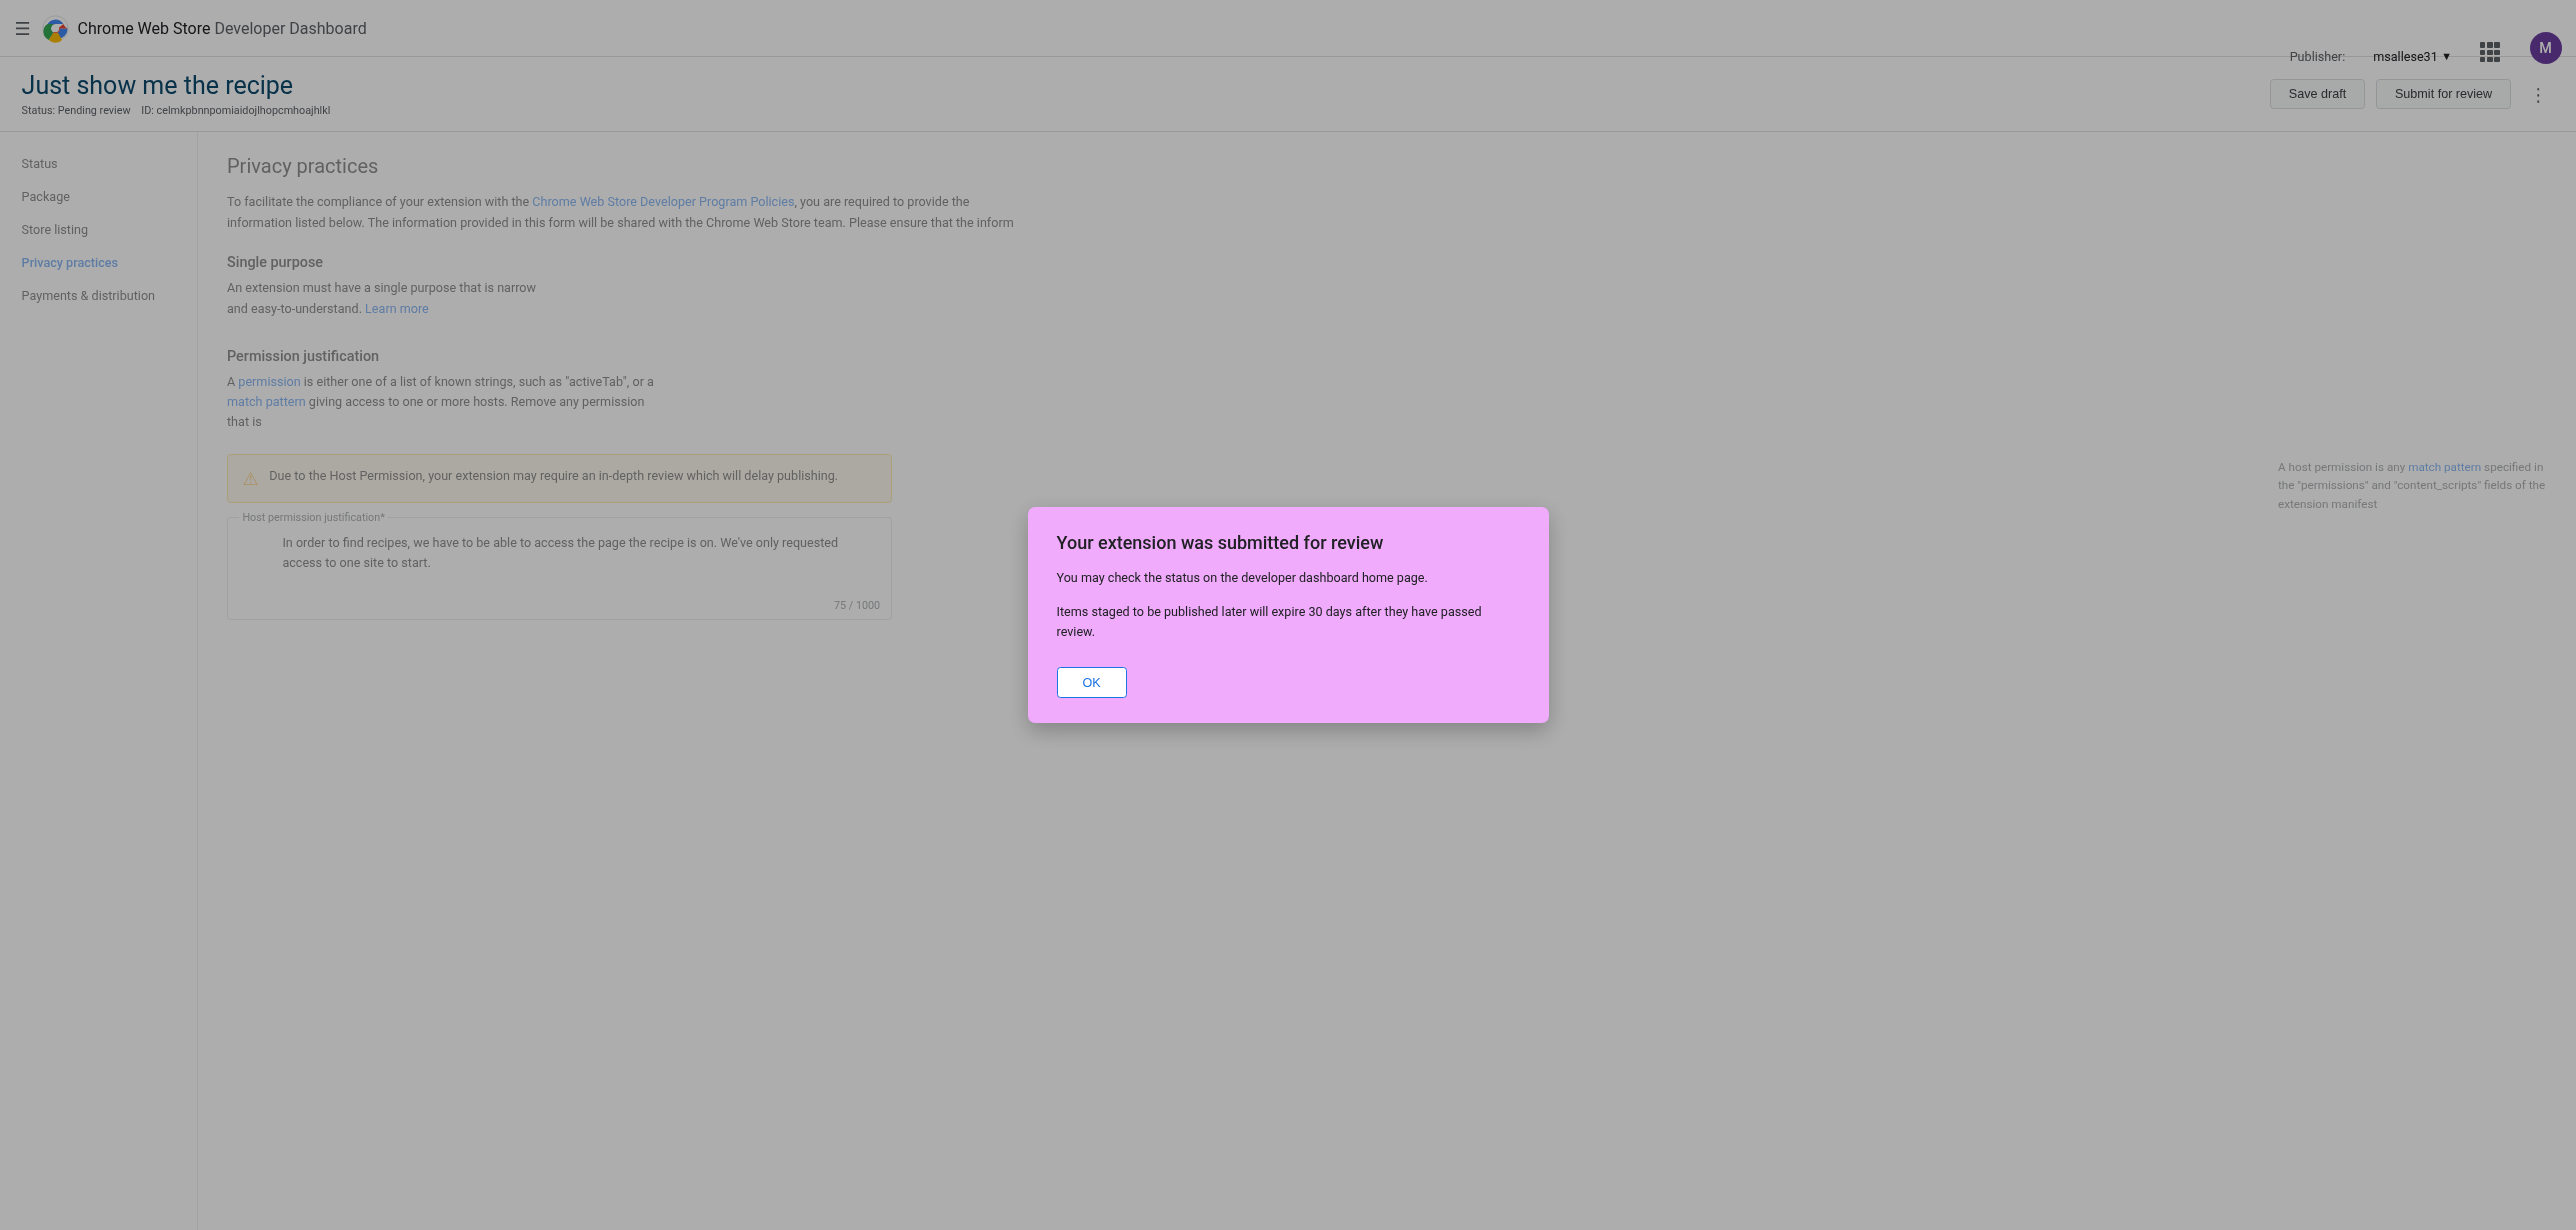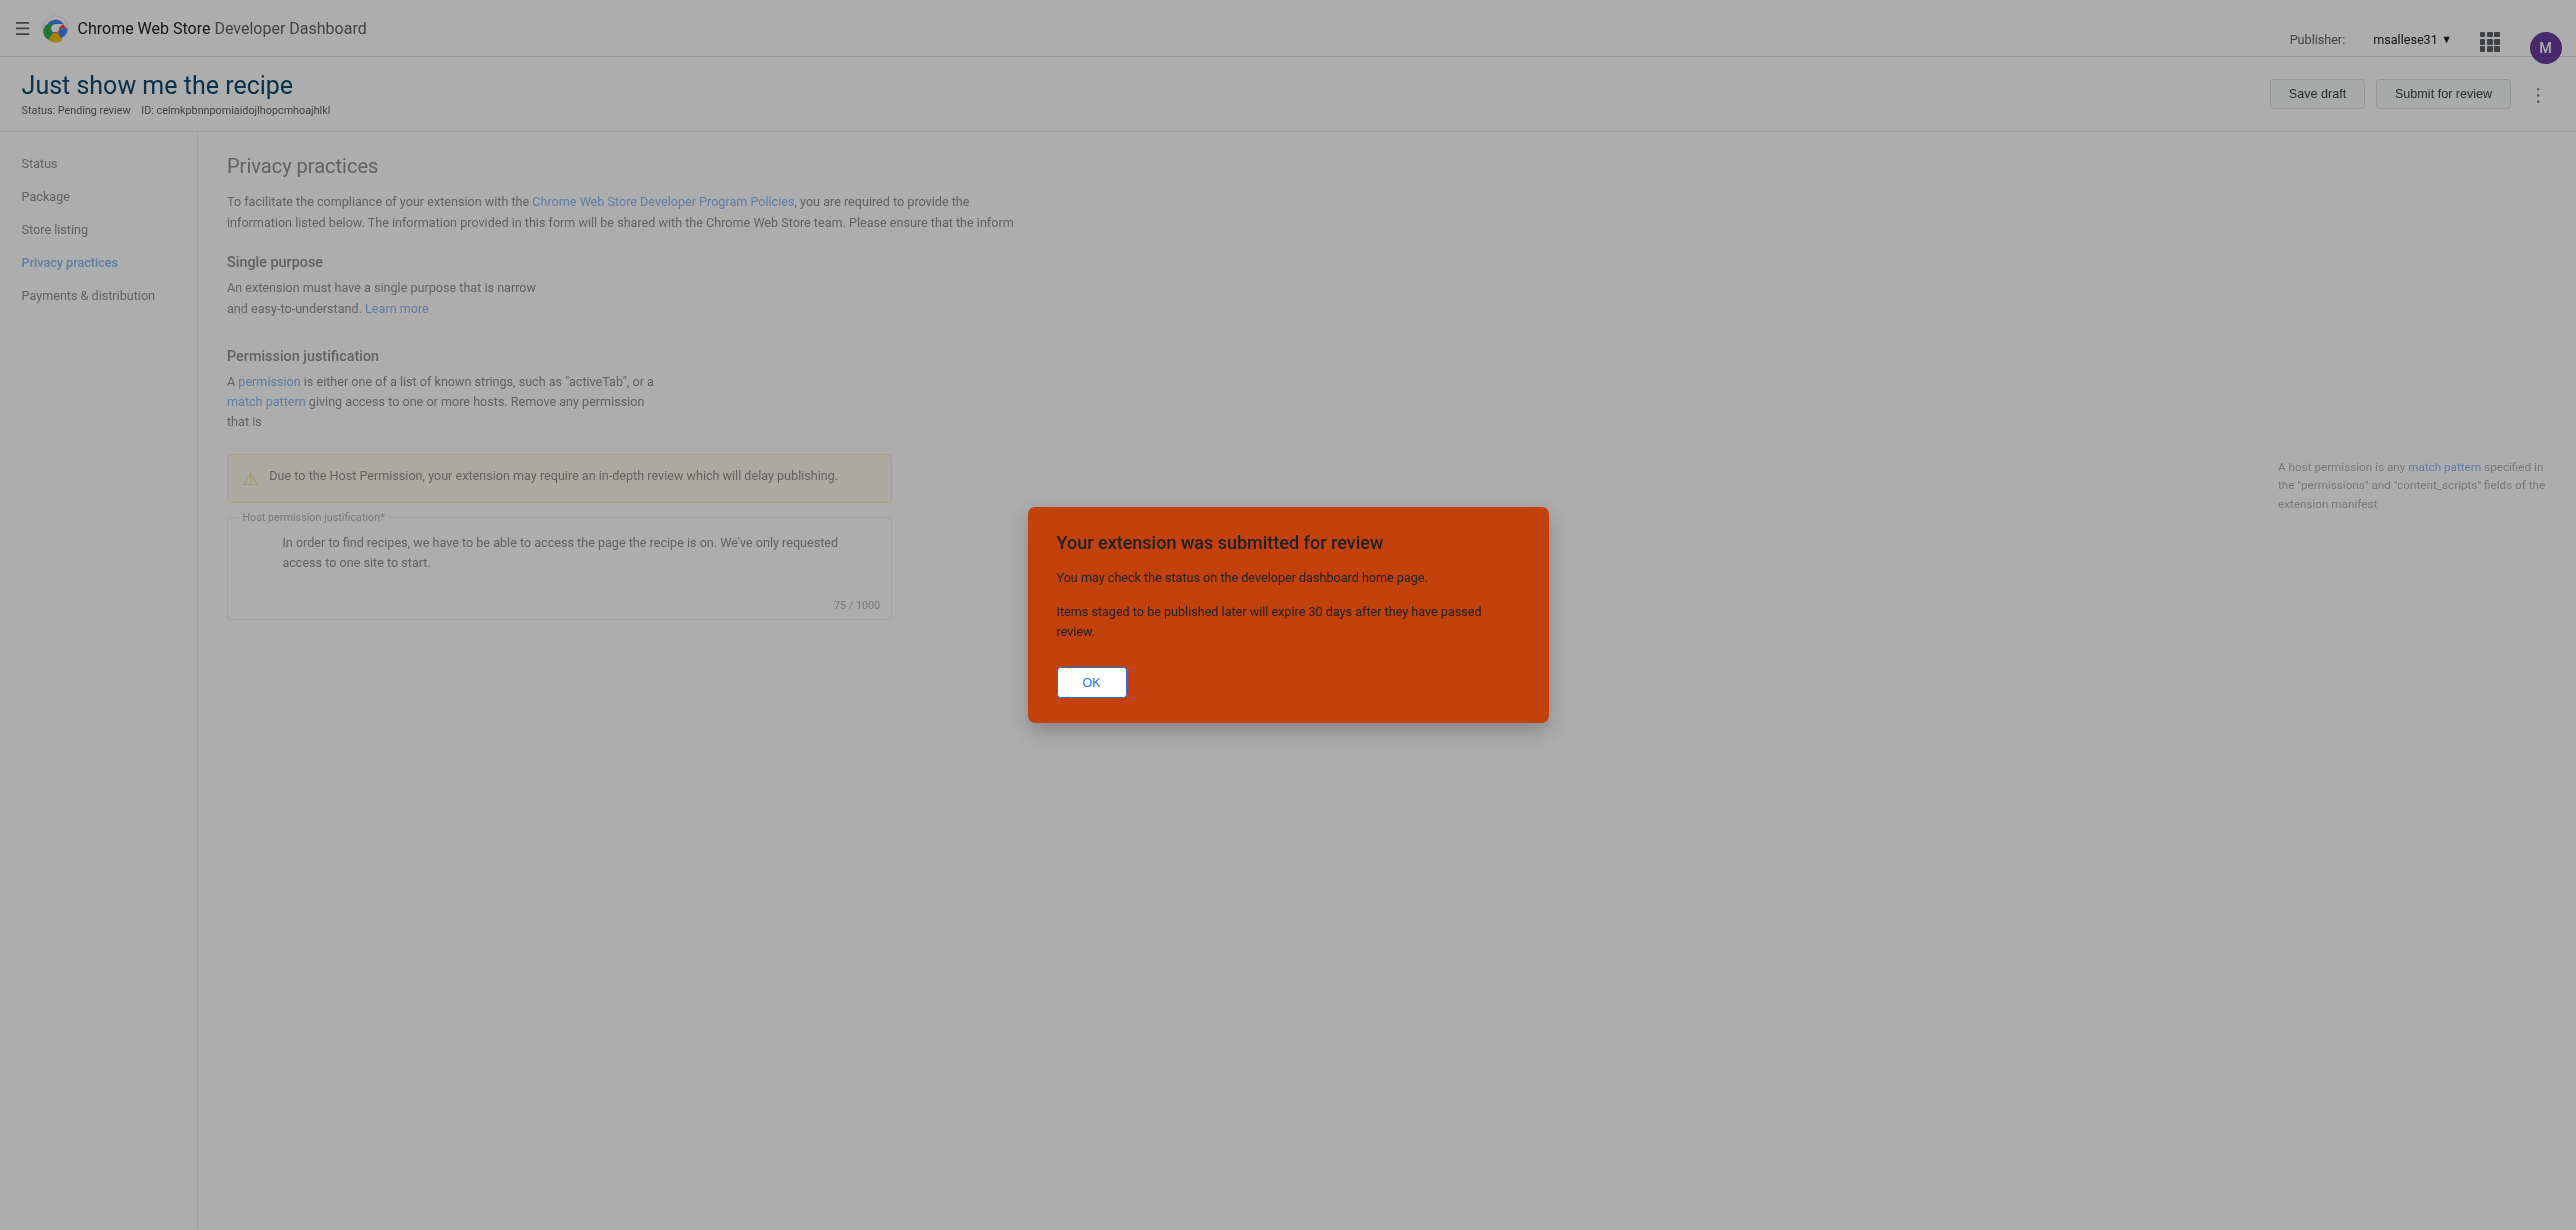--- a/index.html
+++ b/index.html
@@ -43,21 +43,21 @@
     }
     .nav-title .app-name {
       font-weight: 400;
     }
     .nav-title .dash-name {
       font-weight: 400;
       color: #5f6368;
     }
     .nav-right {
       display: flex;
-      align-items: flex-start;
+      align-items: flex-end;
       gap: 28px;
       margin-top: 40px;
     }
     .publisher-label {
       font-size: 12.6px;
       color: #5f6368;
     }
     .publisher-name {
       display: flex;
       align-items: center;
@@ -299,21 +299,21 @@
       inset: 0;
       background: rgba(0,0,0,0.32);
       z-index: 200;
       display: flex;
       align-items: center;
       justify-content: center;
     }
 
     
     .dialog {
-      background: #c2410c;
+      background: #f0abfc;
       border-radius: 7.2px;
       padding: 25px 29px;
       max-width: 521px;
       width: 90%;
       box-shadow: 0 7.2px 21.6px rgba(0,0,0,0.24);
       position: relative;
       z-index: 300;
     }
     .dialog-title {
       font-size: 18px;

